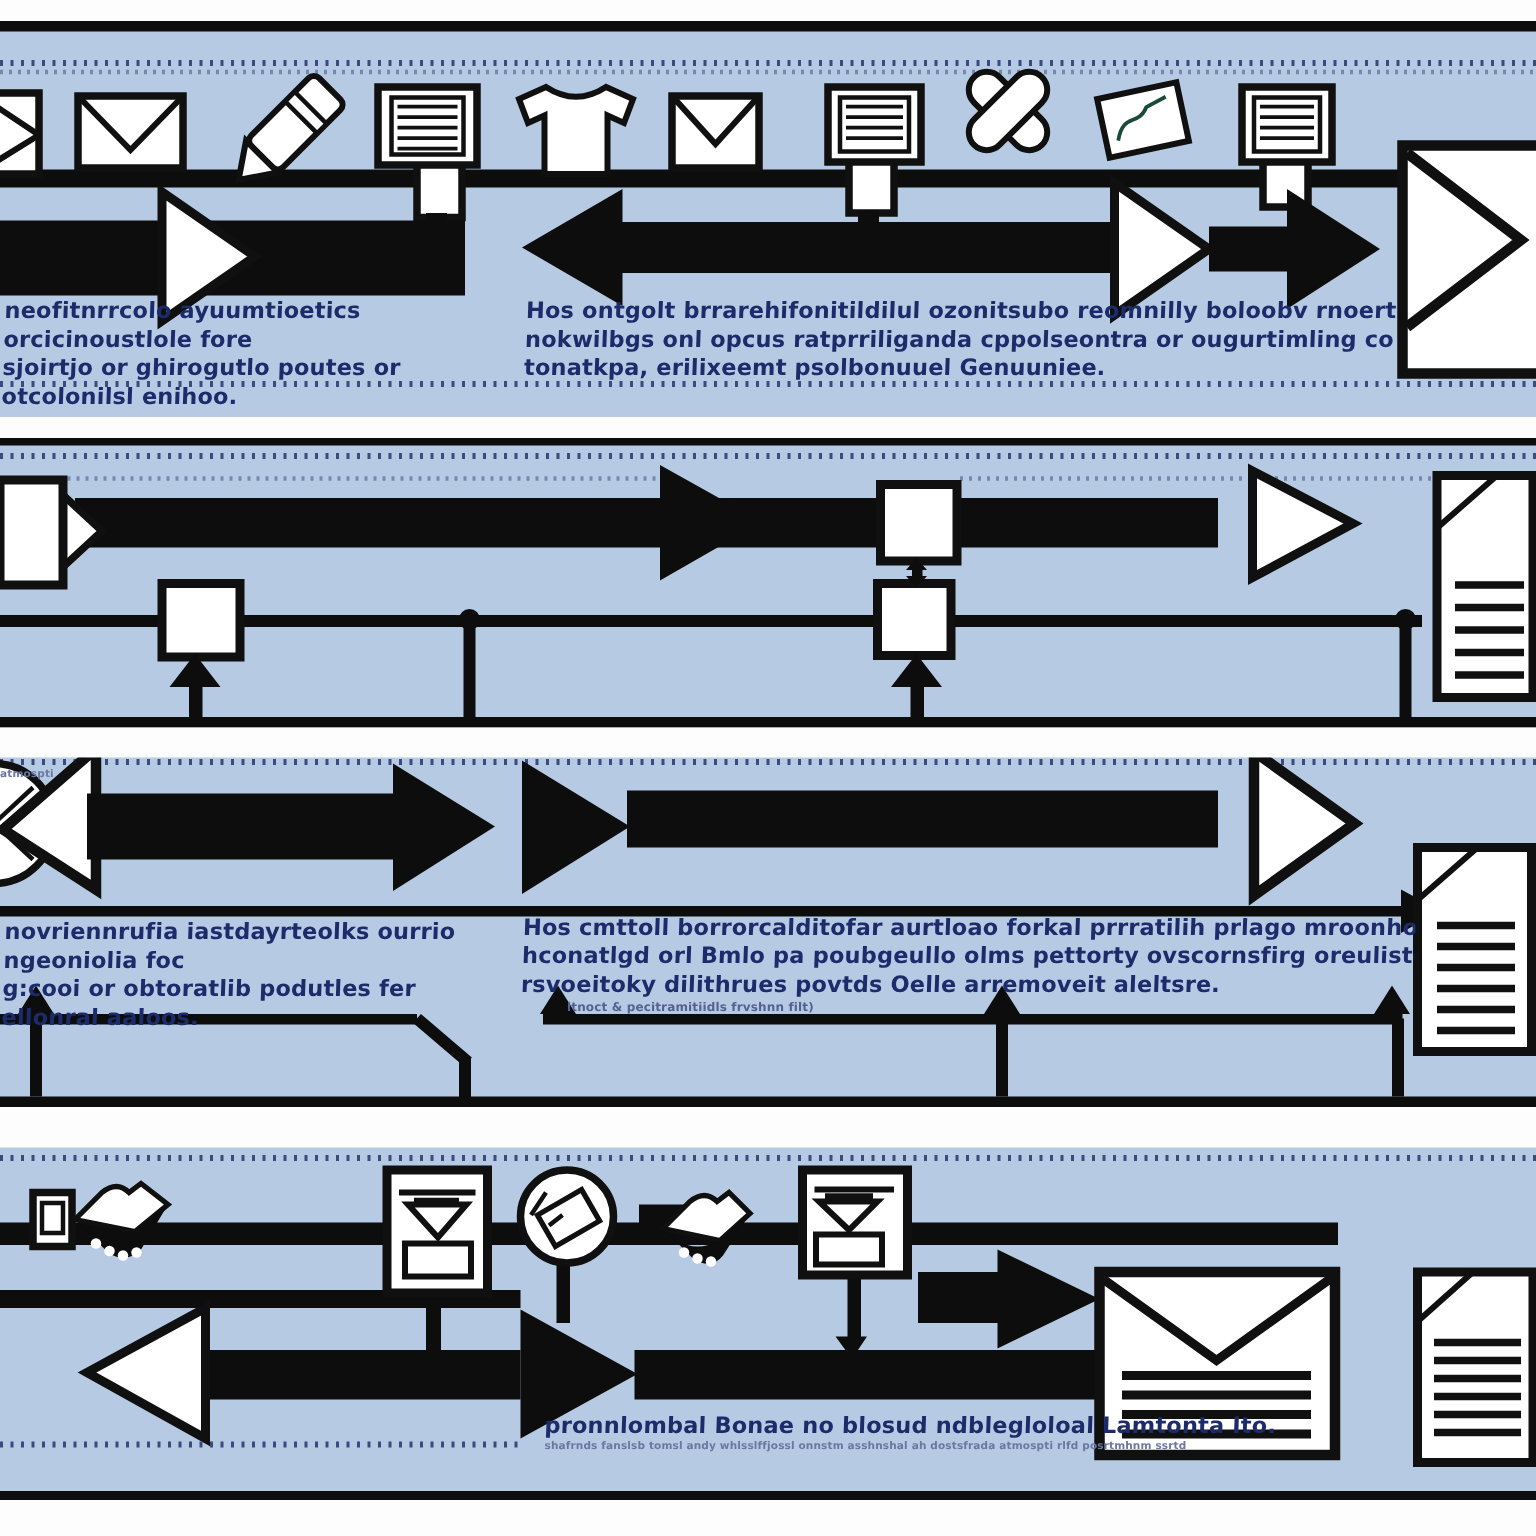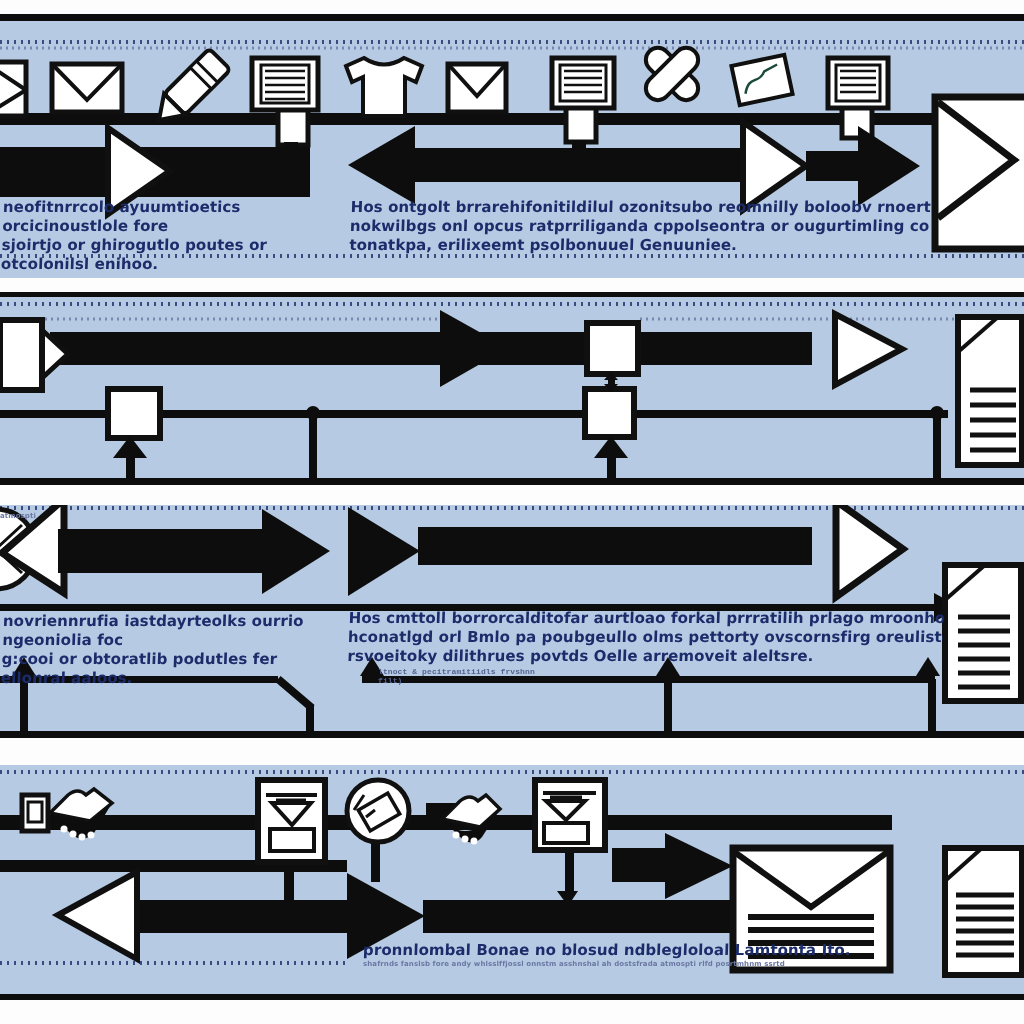--- a/index.html
+++ b/index.html
@@ -214,21 +214,21 @@
   <div class="tb tiny" style="left:0px;top:512px;width:60px;">atmospti</div>
   <div class="tb" style="left:2px;top:612px;width:335px;">
     <div>novriennrufia iastdayrteolks ourrio ngeoniolia foc</div>
     <div>g:cooi or obtoratlib podutles fer ellonral aaloos.</div>
   </div>
   <div class="tb" style="left:348px;top:609px;width:595px;">
     <div style="white-space:nowrap;overflow:hidden;">Hos cmttoll borrorcalditofar aurtloao forkal prrratilih prlago mroonhoiniolasoniiod poulle fos</div>
     <div style="white-space:nowrap;overflow:hidden;">hconatlgd orl Bmlo pa poubgeullo olms pettorty ovscornsfirg oreuliste mpienithes.</div>
     <div>rsvoeitoky dilithrues povtds Oelle arremoveit aleltsre.</div>
   </div>
-  <div class="tb small" style="left:378px;top:667px;width:180px;font-family:Liberation Mono, monospace;">ltnoct &amp; pecitramitiidls frvshnn filt)</div>
+  <div class="tb small" style="left:378px;top:667px;width:180px;">ltnoct &amp; pecitramitiidls frvshnn filt)</div>
 
   <div class="band" style="top:765px;height:235px;">
     <svg width="1024" height="235" viewBox="0 0 1024 235">
       <line class="dotted" x1="0" y1="7" x2="1024" y2="7"></line>
 
       <rect class="blk" x="0" y="50" width="892" height="15"></rect>
 
       <rect class="blk" x="0" y="95" width="347" height="12"></rect>
 
       <g>
@@ -306,15 +306,15 @@
         <path d="M945,116 L982,83" fill="none" stroke="#101010" stroke-width="4"></path>
         <path d="M956,130 h58 M956,142 h58 M956,154 h58 M956,166 h58 M956,178 h58 M956,190 h58" stroke="#101010" stroke-width="5"></path>
       </g>
 
       <line class="dotted" x1="0" y1="198" x2="347" y2="198"></line>
       <rect class="blk" x="0" y="229" width="1024" height="6"></rect>
     </svg>
   </div>
 
   <div class="tb" style="left:363px;top:941px;width:570px;white-space:nowrap;overflow:hidden;">pronnlombal Bonae no blosud ndblegloloal Lamtonta Ito.</div>
-  <div class="tb tiny" style="left:363px;top:960px;width:560px;">shafrnds fanslsb fore andy whlsslffjossl onnstm asshnshal ah dostsfrada atmospti rlfd posrtmhnm ssrtd</div>
+  <div class="tb tiny" style="left:363px;top:960px;width:560px;">shafrnds fanslsb tomsl andy whlsslffjossl onnstm asshnshal ah dostsfrada atmospti rlfd posrtmhnm ssrtd</div>
 
 </div>
 
 </body></html>

